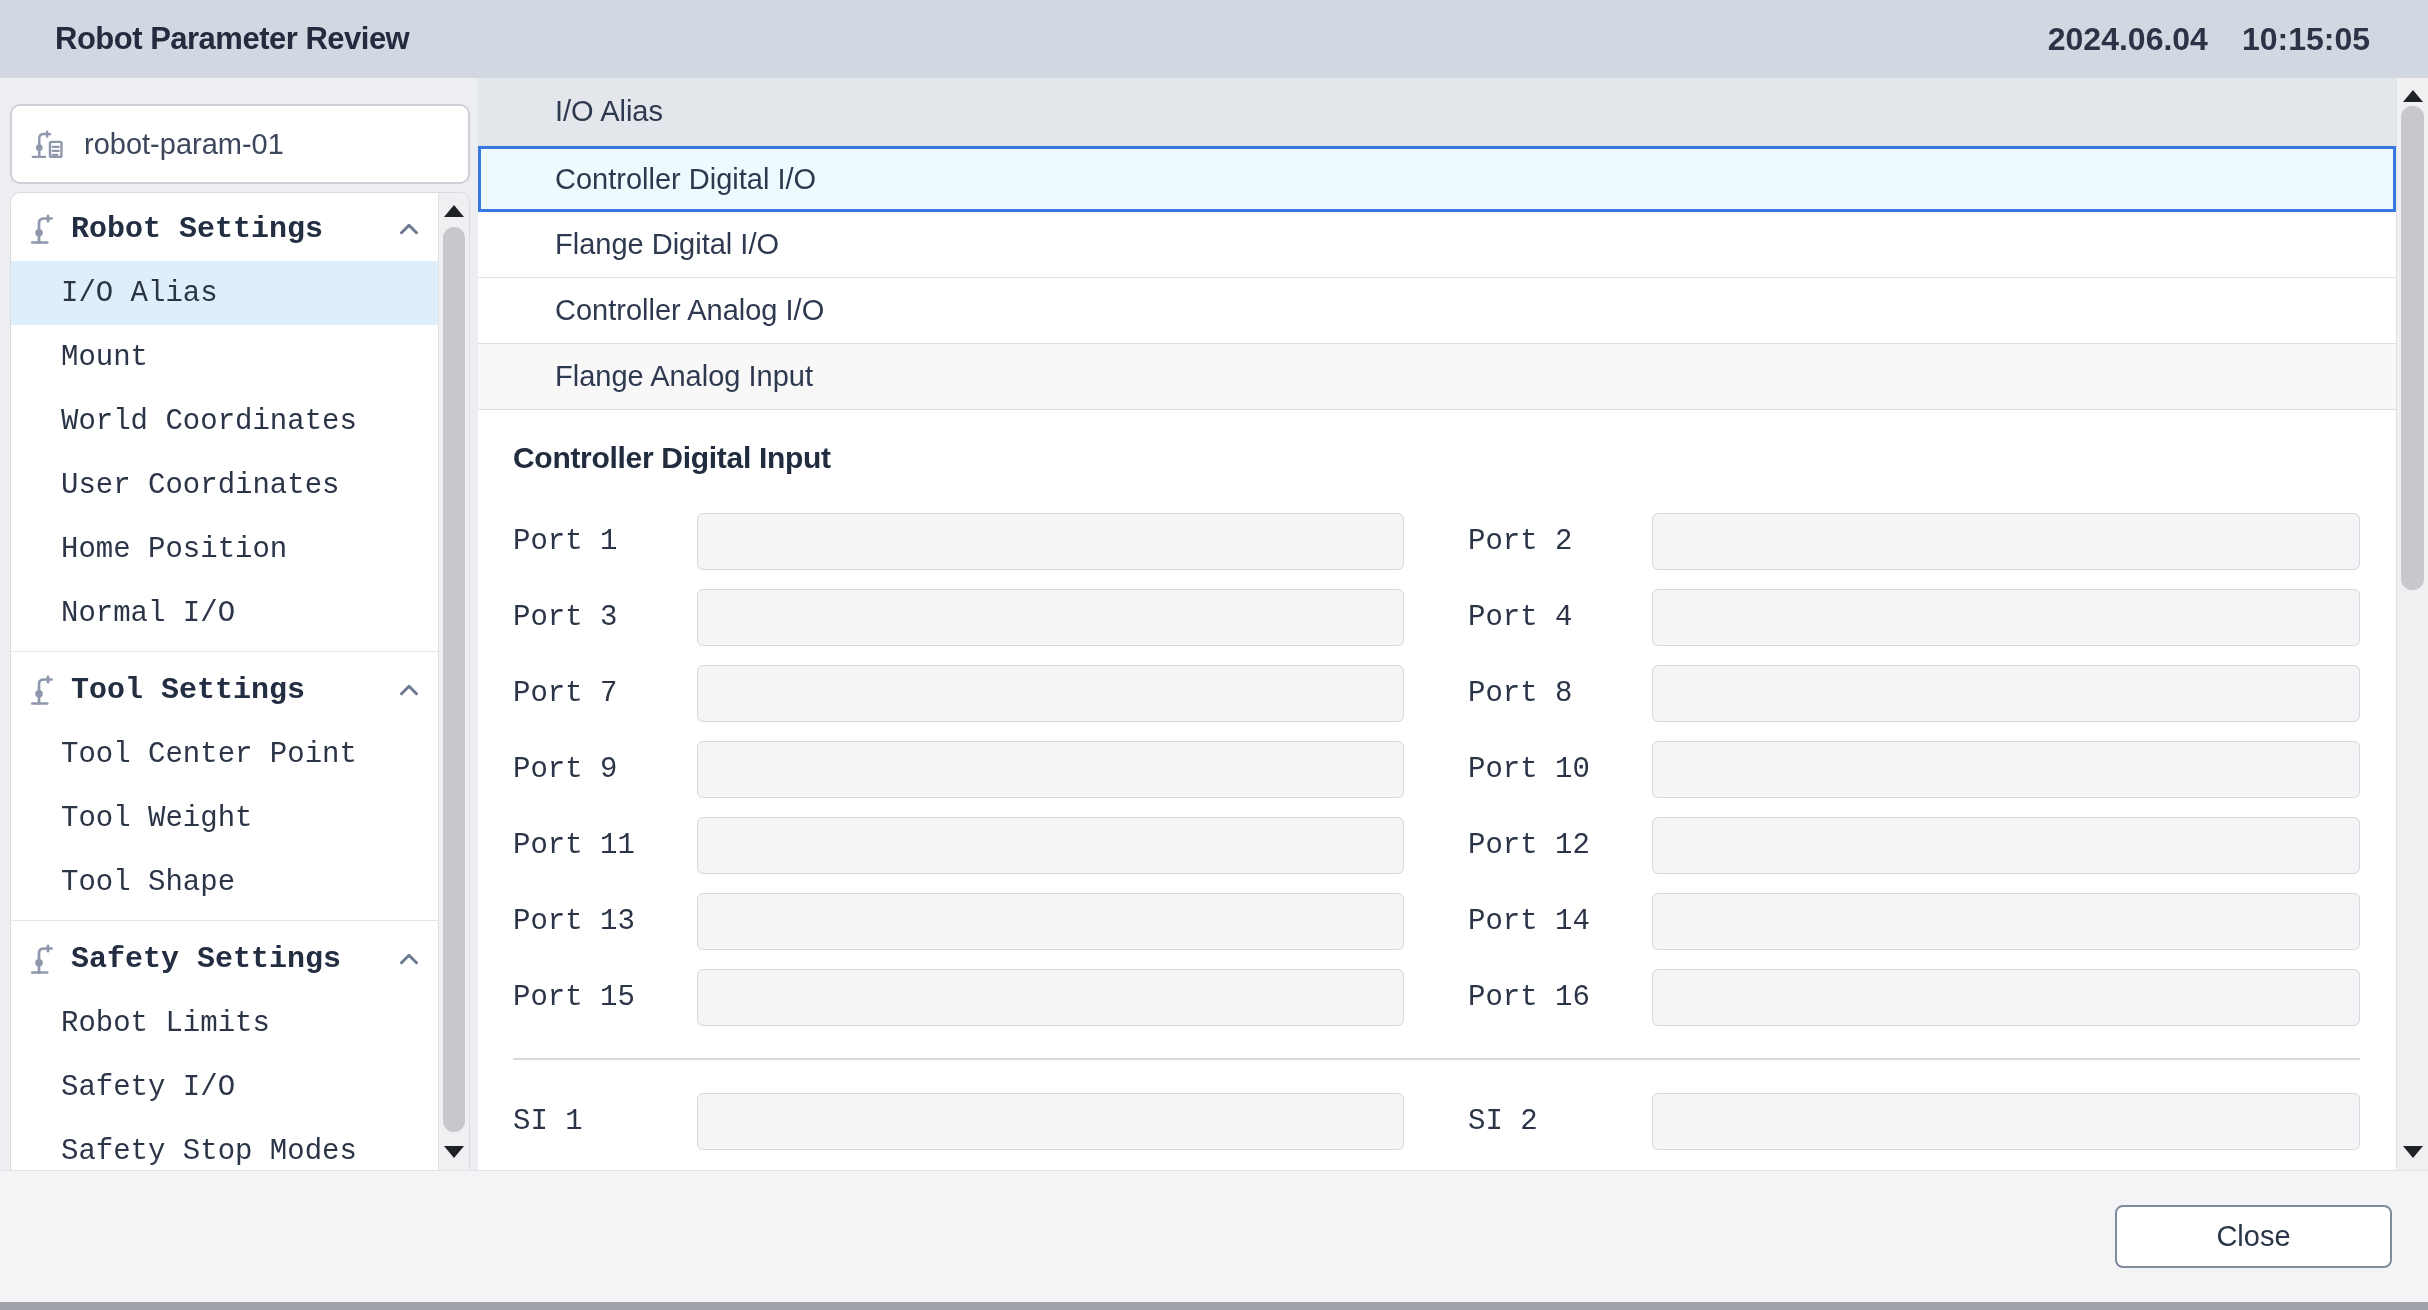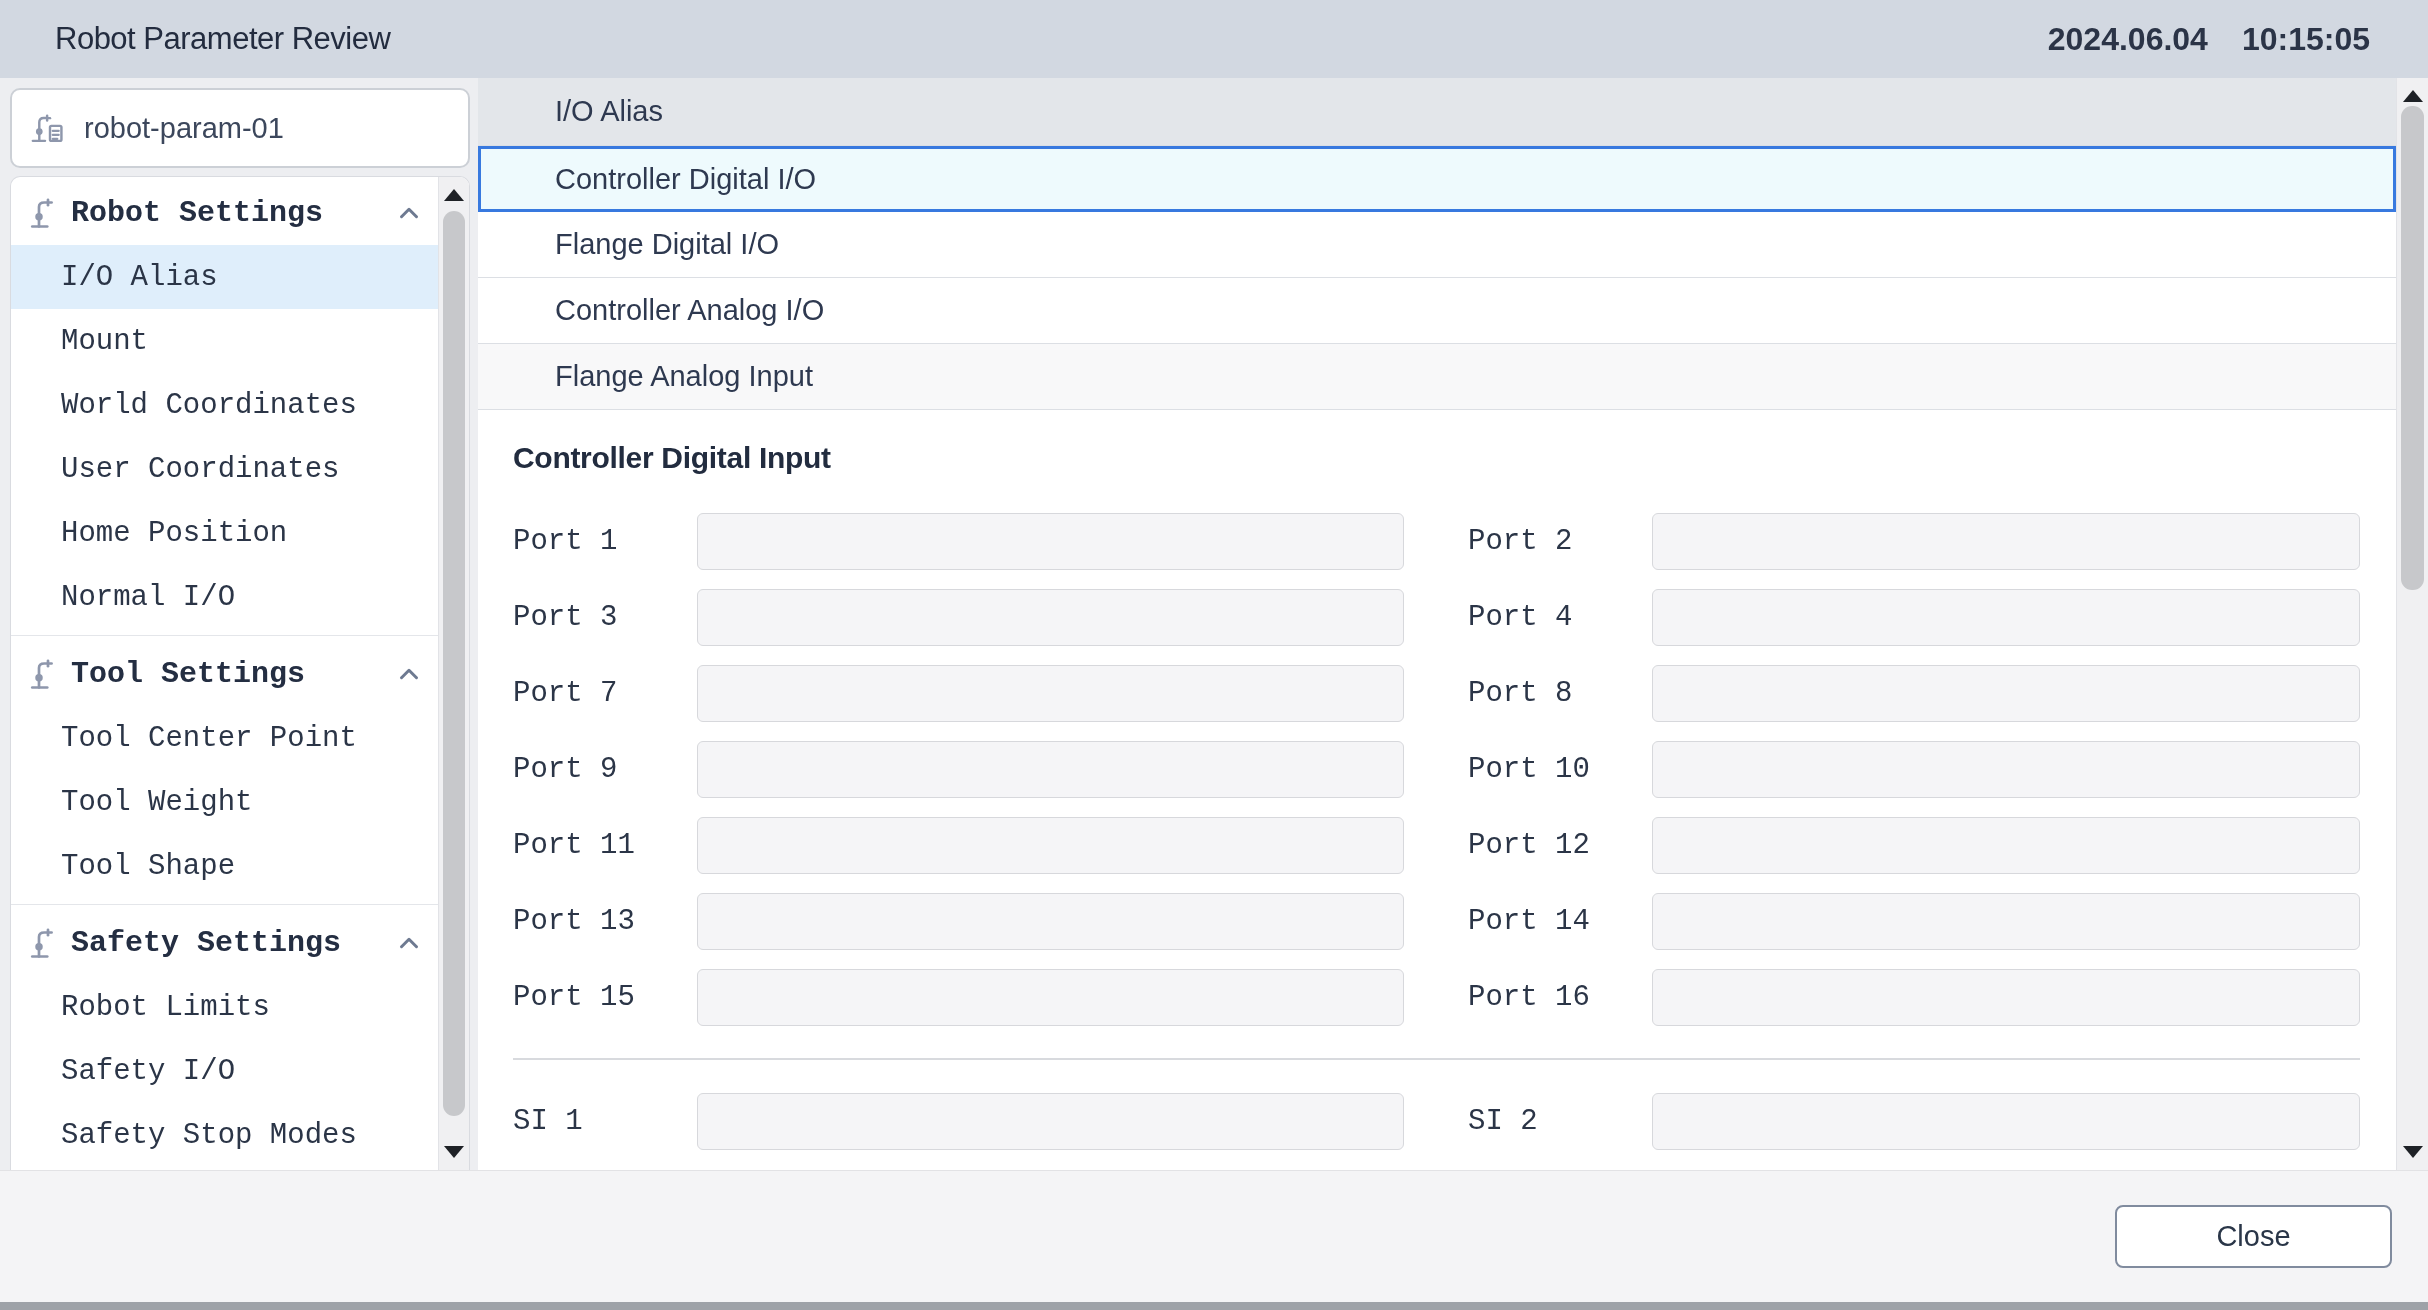--- a/index.html
+++ b/index.html
@@ -5,26 +5,26 @@
   html,body{margin:0;padding:0;background:#fff;}
   *{box-sizing:border-box;}
   .app{
     width:2428px;height:1310px;
     font-family:"Liberation Sans","DejaVu Sans",sans-serif;
     background:#edeef1;color:#2b3547;
     display:flex;flex-direction:column;overflow:hidden;position:relative;
   }
   
   .hdr{height:78px;background:#d2d8e1;display:flex;align-items:center;flex:0 0 auto;}
-  .hdr-title{font-size:31px;font-weight:normal;color:#232c3f;padding-left:55px;letter-spacing:-0.5px;}
+  .hdr-title{font-size:31px;font-weight:bold;color:#232c3f;padding-left:55px;letter-spacing:-0.5px;}
   .hdr-right{margin-left:auto;padding-right:58px;display:flex;gap:34px;font-size:32px;font-weight:600;color:#2b3447;}
   
   .bod{flex:1 1 auto;display:flex;height:1118px;overflow:hidden;}
   
-  .sidebar{width:478px;flex:0 0 auto;display:flex;flex-direction:column;padding:10px 8px 0 10px;}
+  .sidebar{width:478px;flex:0 0 auto;display:flex;flex-direction:column;padding:26px 8px 0 10px;}
   .name-field{height:80px;background:#fff;border:2px solid #ccd0d6;border-radius:10px;
     display:flex;align-items:center;padding:0 18px;gap:14px;flex:0 0 auto;}
   .name-field svg{flex:0 0 auto;}
   .name-text{font-size:29px;color:#3c475c;}
   .menu-panel{margin-top:8px;flex:1 1 auto;background:#fff;border:1px solid #d9dbe0;border-bottom:none;
     border-radius:10px 10px 0 0;position:relative;overflow:hidden;}
   .menu-scroll{position:absolute;left:0;right:31px;top:0;bottom:0;overflow:hidden;font-family:Liberation Mono, monospace;}
   .menu-section{padding:6px 0;}
   .menu-section:first-child{padding-top:4px;}
   .menu-section + .menu-section{border-top:1px solid #e4e6ea;}

